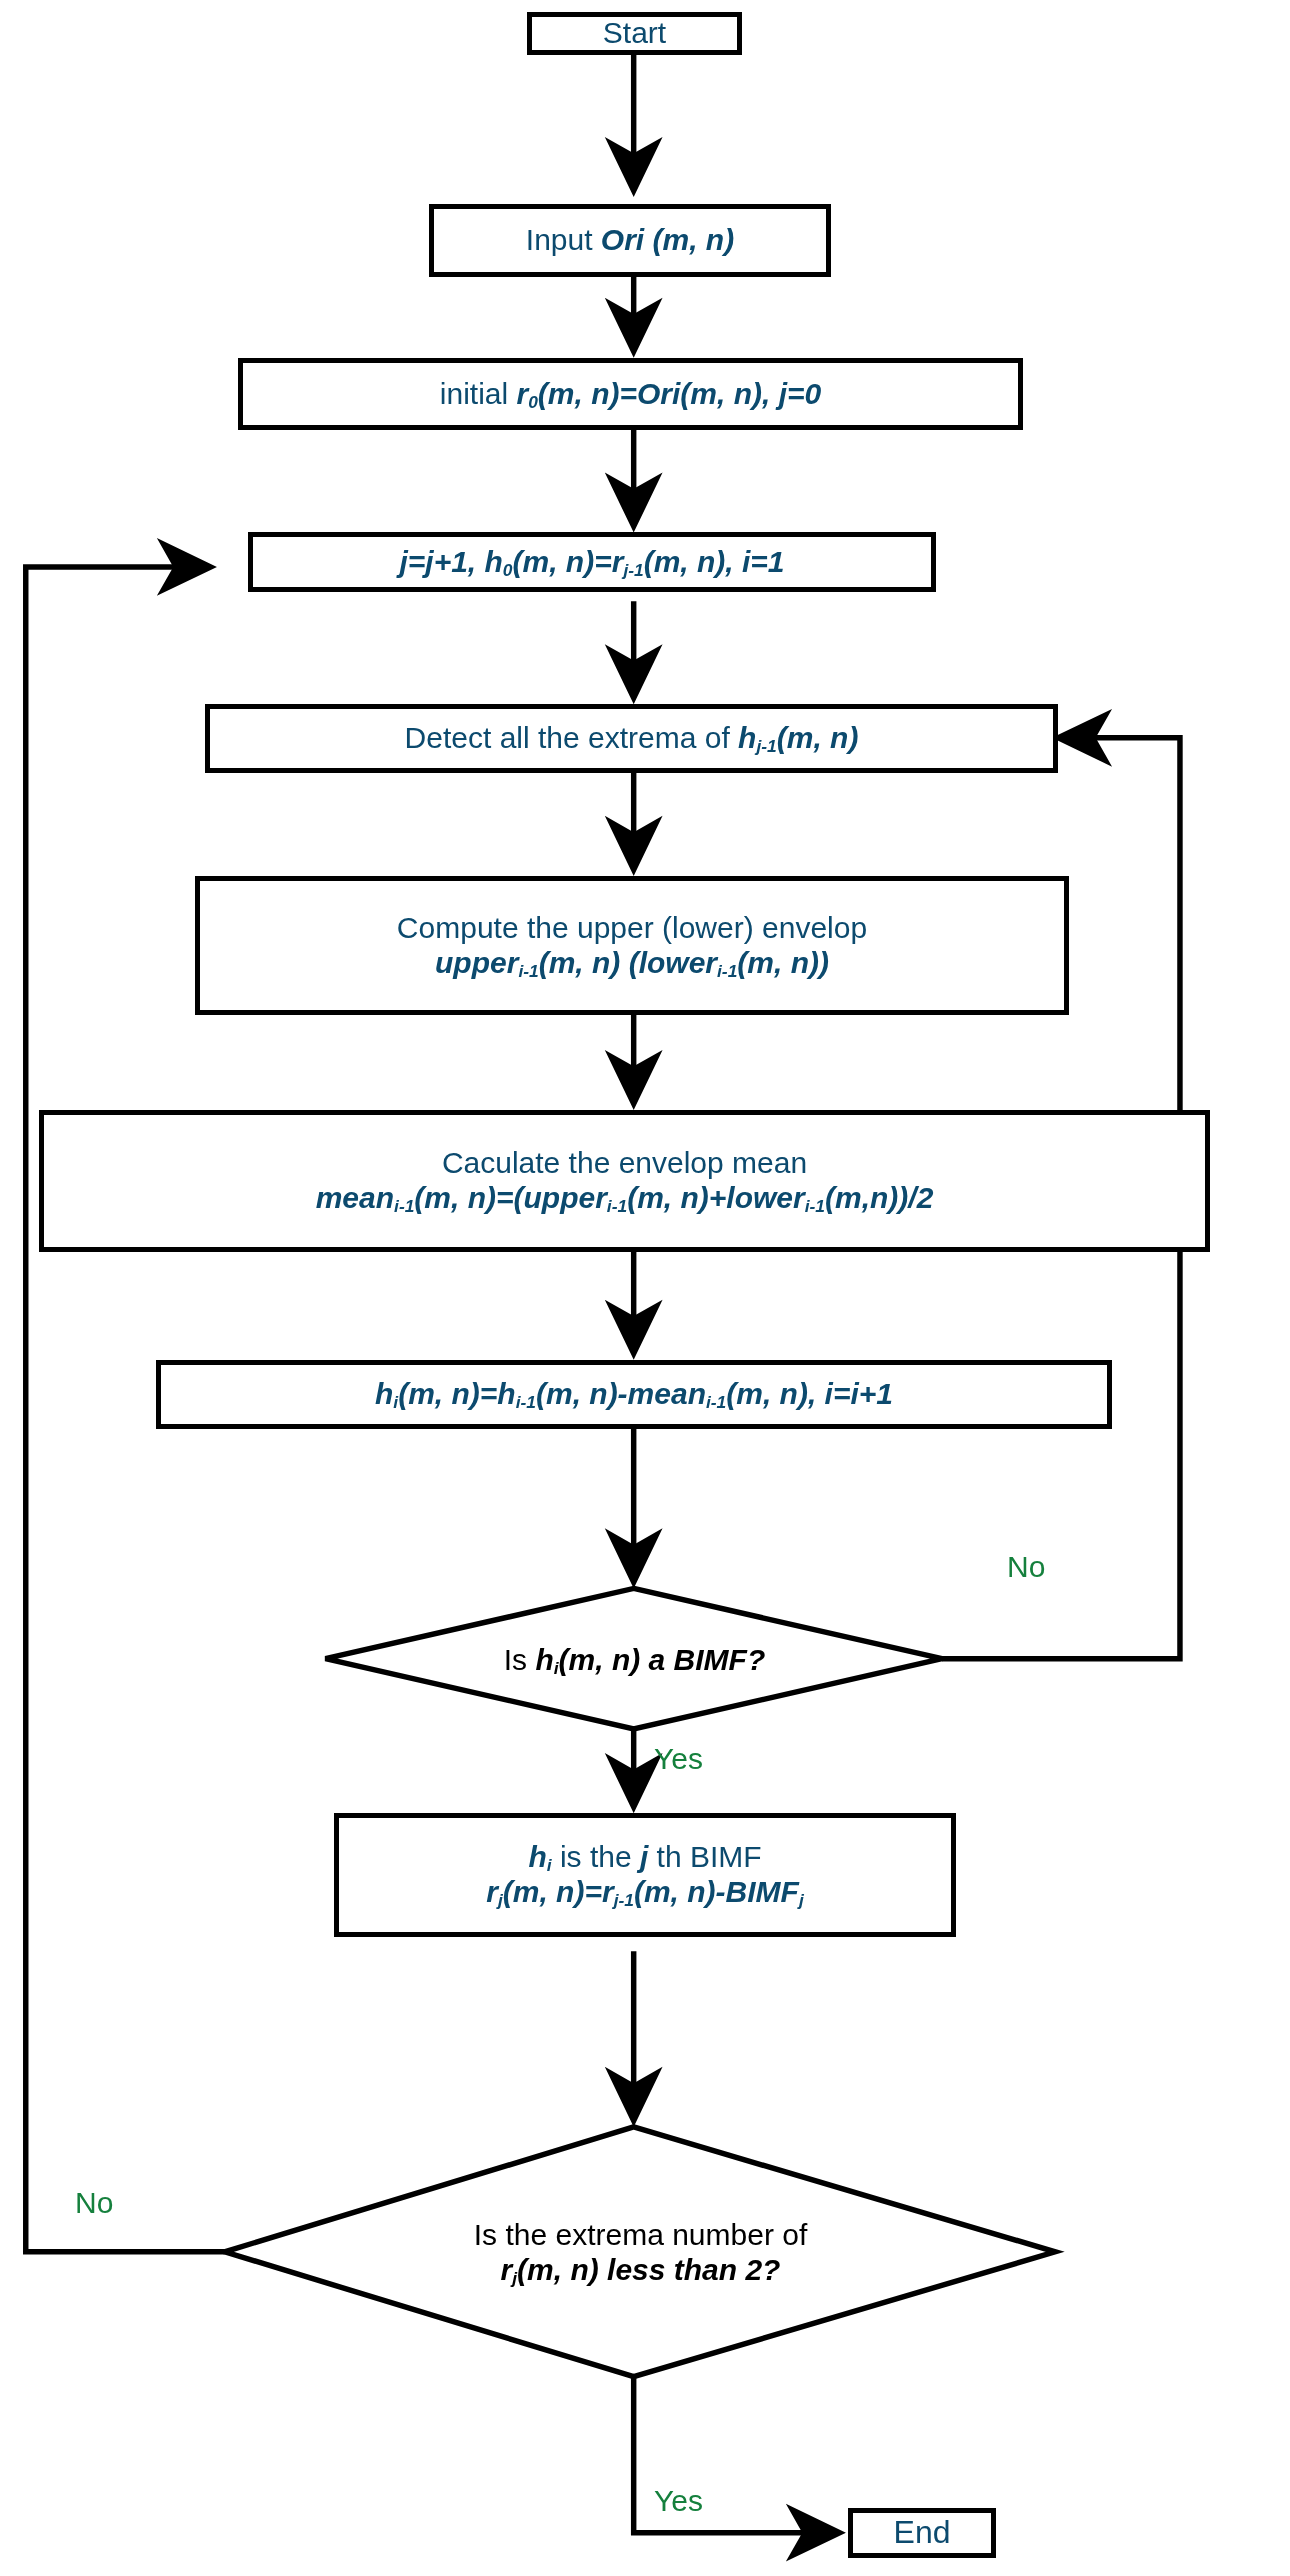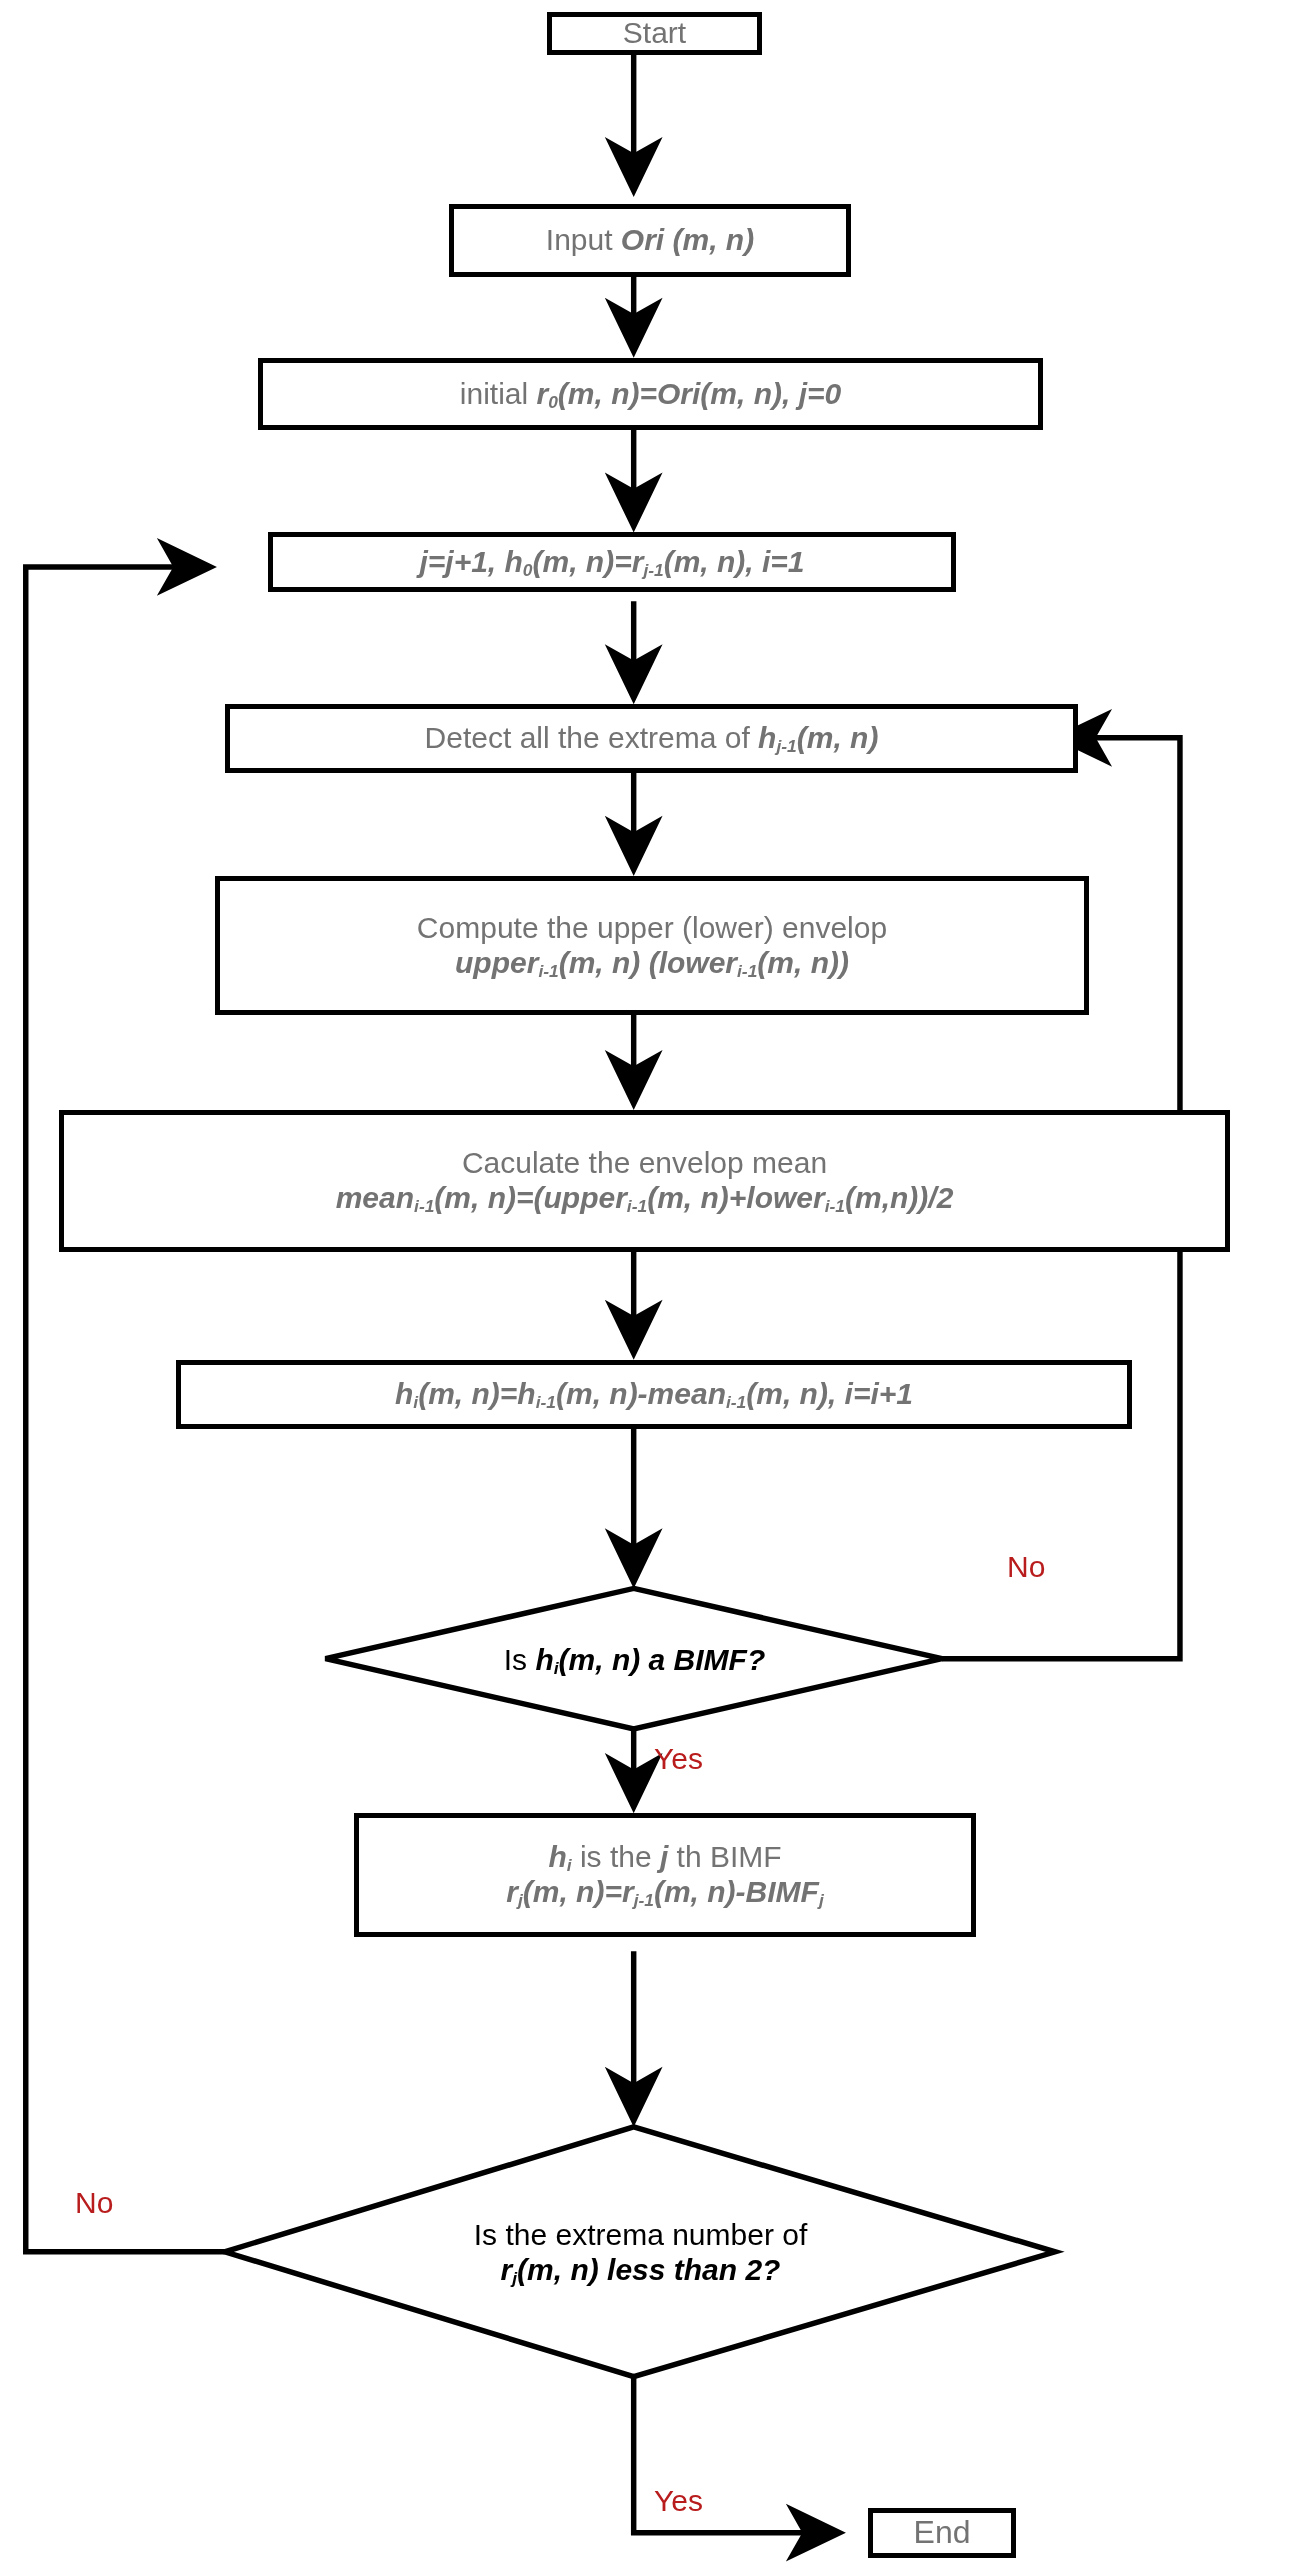--- a/index.html
+++ b/index.html
@@ -26,23 +26,22 @@
   .node {
     position: absolute;
     box-sizing: border-box;
     border: 5.5px solid #000000;
     background: #ffffff;
     display: flex;
     flex-direction: column;
     align-items: center;
     justify-content: center;
     text-align: center;
-    color: #737373;
+    color: #0c4a6e;
     line-height: 1.16;
-    margin-left: 20px;
   }
   .node .ln {
     display: block;
     white-space: nowrap;
   }
   .b  { font-weight: bold; font-style: italic; }
   sub {
     font-size: 0.58em;
     vertical-align: -0.22em;
     line-height: 0;
@@ -54,21 +53,21 @@
     align-items: center;
     justify-content: center;
     color: #000000;
     line-height: 1.18;
     pointer-events: none;
   }
   .diamond .dtext { position: relative; z-index: 2; }
   
   .edge-label {
     position: absolute;
-    color: #b91c1c;
+    color: #15803d;
     white-space: nowrap;
   }
 </style>
 </head>
 <body>
 
 <div id="canvas">
 
   <svg class="layer" viewBox="0 0 1653 3300" xmlns="http://www.w3.org/2000/svg">
     <defs>

